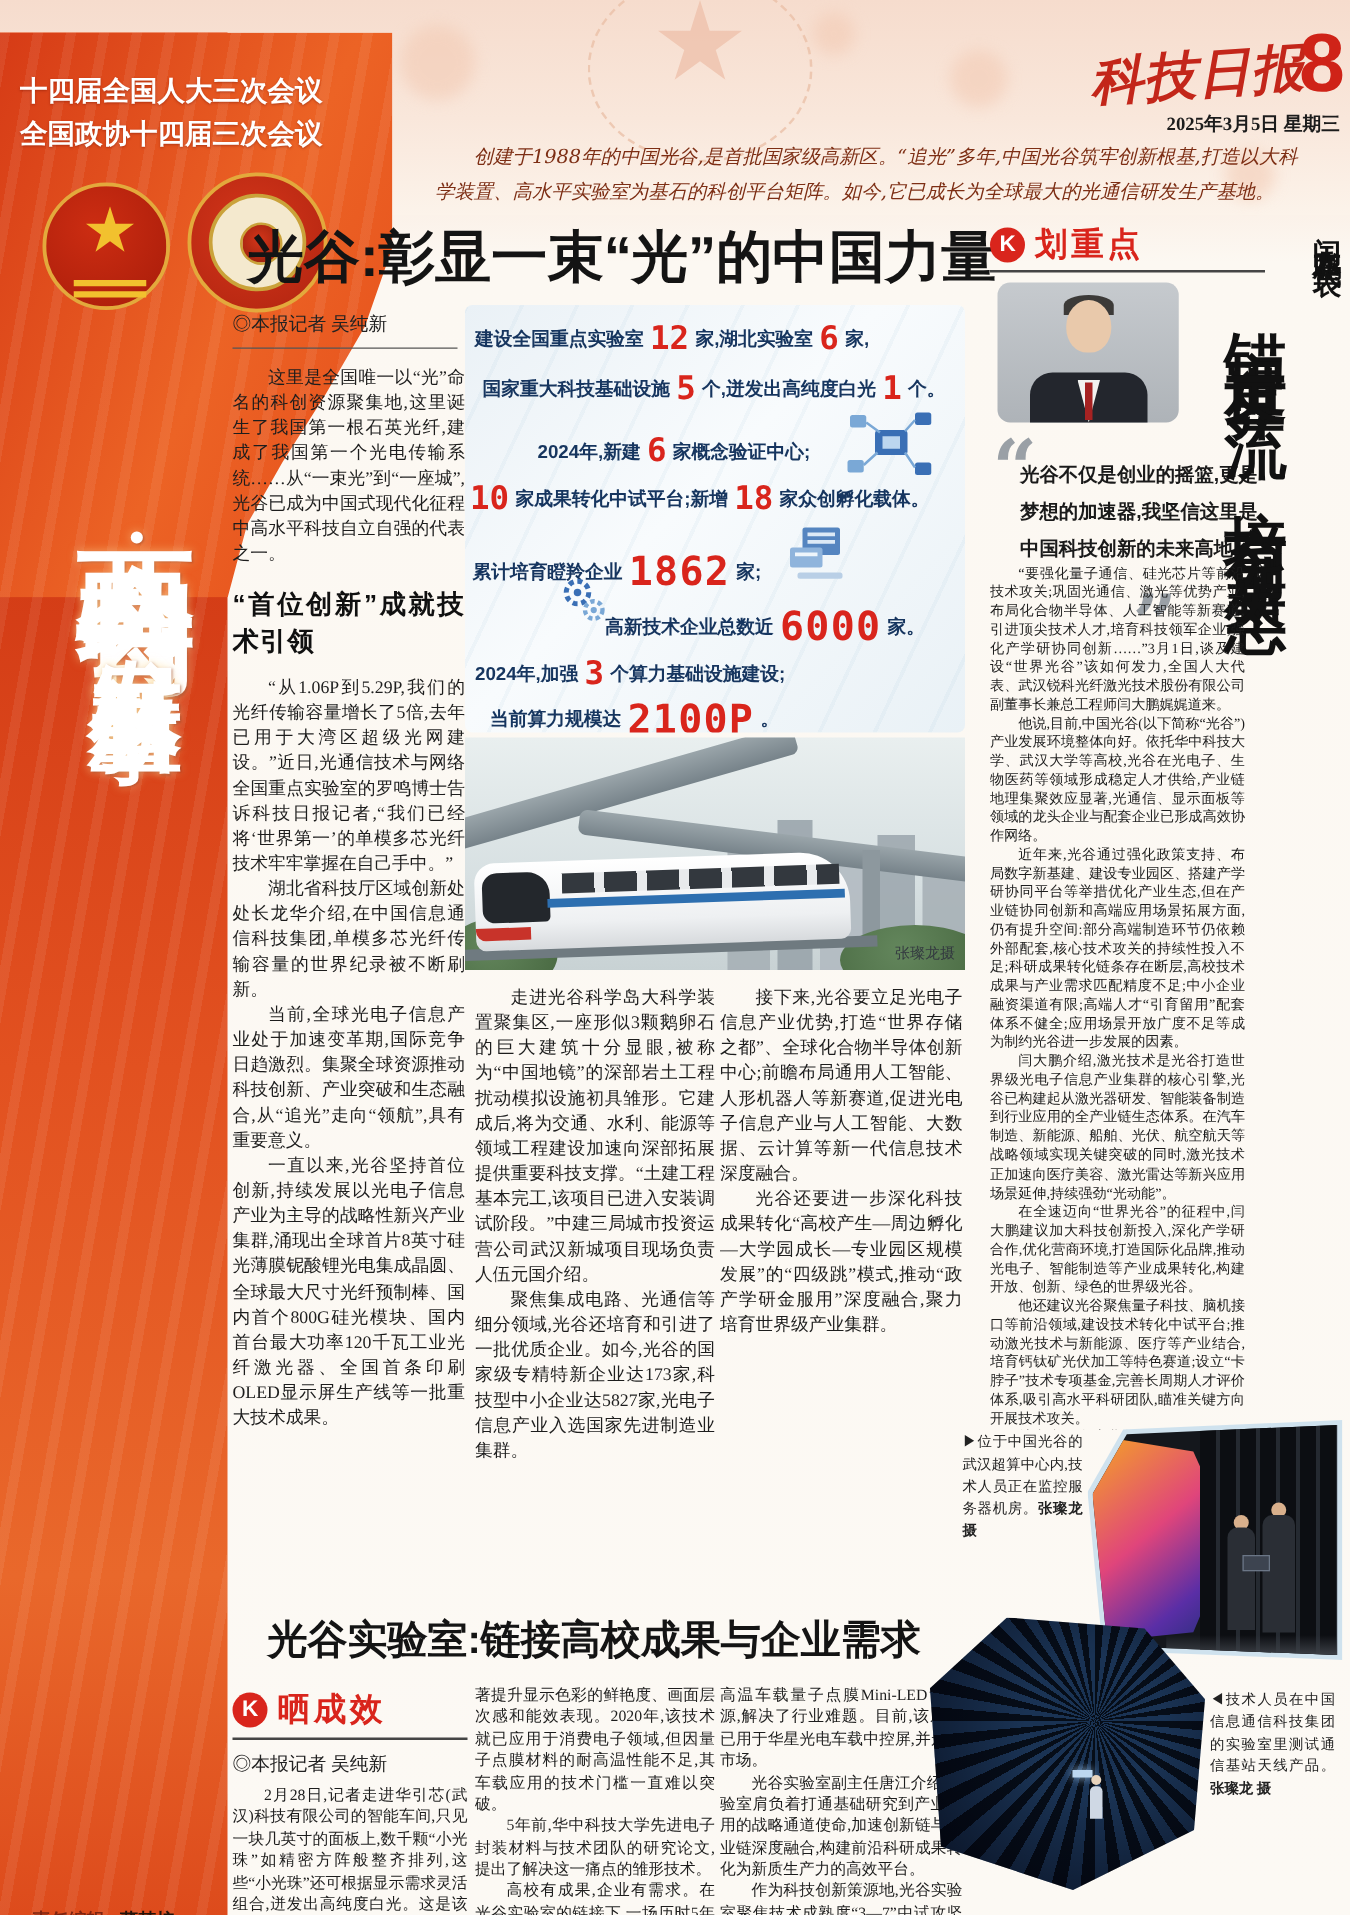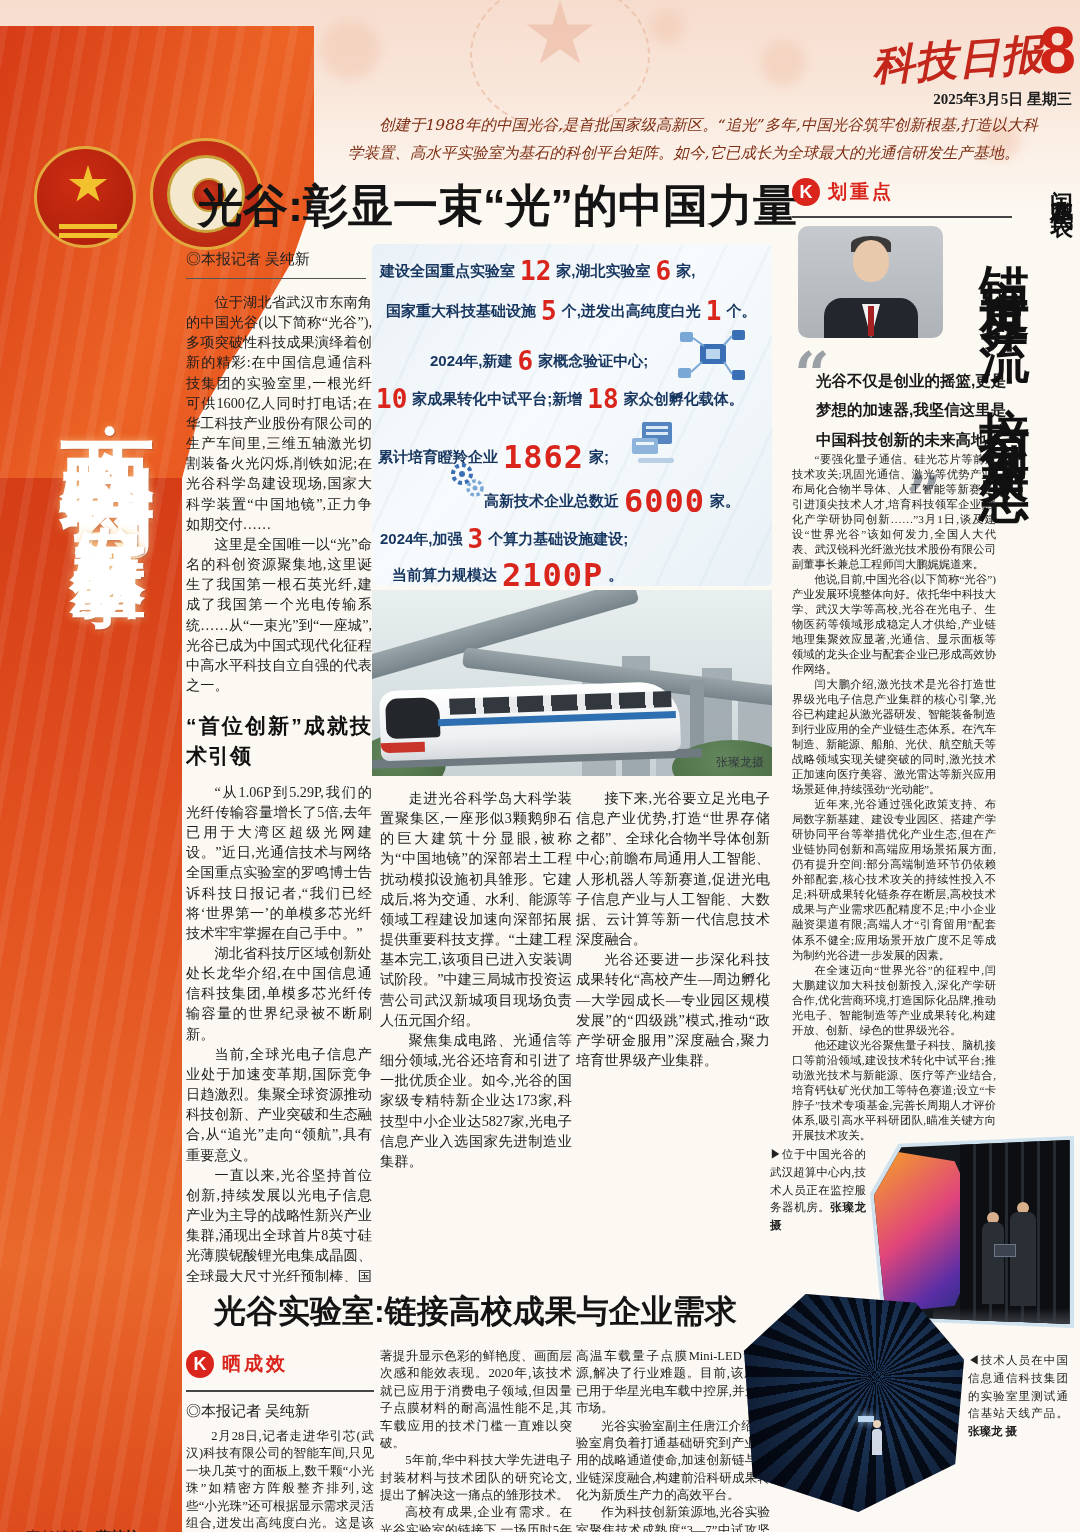--- a/index.html
+++ b/index.html
@@ -109,21 +109,21 @@
   .colhead { font-family:"Liberation Sans",sans-serif; font-weight:900; color:#101010; letter-spacing:1px; }
   #col-left  { left:186px; top:292px; width:186px; height:990px; font-size:14.2px; line-height:1.42; }
   #col-left .colhead { font-size:21px; margin:16px 0 11px; }
   #col-mid   { left:380px; top:788px; width:192px; height:497px; font-size:14.2px; line-height:1.42; }
   #col-right3{ left:576px; top:788px; width:194px; height:497px; font-size:14.2px; line-height:1.42; }
 
   
   .badge { position:absolute; display:flex; align-items:center; gap:8px; font-family:"Liberation Sans",sans-serif; }
   .badge .k { width:28px; height:28px; border-radius:50%; background:#d9251c; color:#fff; font-weight:900;
               font-size:18px; display:flex; align-items:center; justify-content:center; }
-  .badge .t { color:#d9251c; font-weight:900; font-size:19px; letter-spacing:3px; }
+  .badge .t { color:#d9251c; font-weight:900; font-size:26px; letter-spacing:3px; }
   .badge-hl { left:792px; top:178px; }
   .rule-hl  { position:absolute; left:792px; top:216px; width:220px; height:2px; background:#454545; }
   .portrait { position:absolute; left:798px; top:226px; width:145px; height:112px; border-radius:10px; overflow:hidden;
               background:linear-gradient(180deg,#c6cace 0,#aeb3b8 100%); }
   .portrait .head { position:absolute; left:55px; top:14px; width:36px; height:42px; border-radius:50% 50% 46% 46%;
                     background:#e9c9ab; }
   .portrait .hair { position:absolute; left:53px; top:10px; width:40px; height:16px; border-radius:50% 50% 0 0; background:#3c3a38; }
   .portrait .suit { position:absolute; left:26px; bottom:-6px; width:94px; height:46px; border-radius:18px 18px 0 0; background:#23262d; }
   .portrait .shirt{ position:absolute; left:64px; bottom:0; width:18px; height:34px; background:#f2f2f0;
                     clip-path:polygon(0 0,100% 0,50% 100%); }
@@ -200,20 +200,24 @@
     </div>
     <div class="masthead-date">2025年3月5日 星期三</div>
   </div>
 
   <div class="ribbon-band">
       <div class="ribbon-streaks"></div>
     </div>
   <div class="ribbon-head">
       <div class="ribbon-streaks"></div>
     </div>
+  <div class="slogan">
+    <div>十四届全国人大三次会议</div>
+    <div>全国政协十四届三次会议</div>
+  </div>
   <div class="emblem emblem-nat">
     <div class="gold-star"></div>
     <div class="gate"></div>
   </div>
   <div class="emblem emblem-cppcc">
     <div class="ring">
         <div class="core"></div>
       </div>
   </div>
   <div class="v-banner-title">
@@ -317,21 +321,20 @@
     <div class="train">
       <div class="shield"></div>
       <div class="wins"></div>
       <div class="stripe"></div>
       <div class="nose"></div>
     </div>
     <div class="photo-credit">张璨龙摄</div>
   </div>
 
   <div class="col" id="col-left">
-    <p class="para">位于湖北省武汉市东南角的中国光谷(以下简称“光谷”),多项突破性科技成果演绎着创新的精彩:在中国信息通信科技集团的实验室里,一根光纤可供1600亿人同时打电话;在华工科技产业股份有限公司的生产车间里,三维五轴激光切割装备火光闪烁,削铁如泥;在光谷科学岛建设现场,国家大科学装置“中国地镜”,正力争如期交付……</p>
     <p class="para">这里是全国唯一以“光”命名的科创资源聚集地,这里诞生了我国第一根石英光纤,建成了我国第一个光电传输系统……从“一束光”到“一座城”,光谷已成为中国式现代化征程中高水平科技自立自强的代表之一。</p>
     <h3 class="colhead">“首位创新”成就技术引领</h3>
     <p class="para">“从1.06P到5.29P,我们的光纤传输容量增长了5倍,去年已用于大湾区超级光网建设。”近日,光通信技术与网络全国重点实验室的罗鸣博士告诉科技日报记者,“我们已经将‘世界第一’的单模多芯光纤技术牢牢掌握在自己手中。”</p>
     <p class="para">湖北省科技厅区域创新处处长龙华介绍,在中国信息通信科技集团,单模多芯光纤传输容量的世界纪录被不断刷新。</p>
     <p class="para">当前,全球光电子信息产业处于加速变革期,国际竞争日趋激烈。集聚全球资源推动科技创新、产业突破和生态融合,从“追光”走向“领航”,具有重要意义。</p>
     <p class="para">一直以来,光谷坚持首位创新,持续发展以光电子信息产业为主导的战略性新兴产业集群,涌现出全球首片8英寸硅光薄膜铌酸锂光电集成晶圆、全球最大尺寸光纤预制棒、国内首个800G硅光模块、国内首台最大功率120千瓦工业光纤激光器、全国首条印刷OLED显示屏生产线等一批重大技术成果。</p>
 
   </div>
 
   <div class="col" id="col-mid">
@@ -364,22 +367,22 @@
   <div class="v-byline">
     <span>本报记者</span>　<span class="nm">吴纯新</span>
   </div>
   <div class="v-headline">
     <div class="rep">闫大鹏代表:</div>
     <div class="bigline">锚定世界一流　培育创新生态</div>
   </div>
   <div class="col" id="col-hl">
     <p class="para">“要强化量子通信、硅光芯片等前沿技术攻关;巩固光通信、激光等优势产业,布局化合物半导体、人工智能等新赛道;引进顶尖技术人才,培育科技领军企业,强化产学研协同创新……”3月1日,谈及建设“世界光谷”该如何发力,全国人大代表、武汉锐科光纤激光技术股份有限公司副董事长兼总工程师闫大鹏娓娓道来。</p>
     <p class="para">他说,目前,中国光谷(以下简称“光谷”)产业发展环境整体向好。依托华中科技大学、武汉大学等高校,光谷在光电子、生物医药等领域形成稳定人才供给,产业链地理集聚效应显著,光通信、显示面板等领域的龙头企业与配套企业已形成高效协作网络。</p>
+    <p class="para">近年来,光谷通过强化政策支持、布局数字新基建、建设专业园区、搭建产学研协同平台等举措优化产业生态,但在产业链协同创新和高端应用场景拓展方面,仍有提升空间:部分高端制造环节仍依赖外部配套,核心技术攻关的持续性投入不足;科研成果转化链条存在断层,高校技术成果与产业需求匹配精度不足;中小企业融资渠道有限;高端人才“引育留用”配套体系不健全;应用场景开放广度不足等成为制约光谷进一步发展的因素。</p>
     <p class="para">闫大鹏介绍,激光技术是光谷打造世界级光电子信息产业集群的核心引擎,光谷已构建起从激光器研发、智能装备制造到行业应用的全产业链生态体系。在汽车制造、新能源、船舶、光伏、航空航天等战略领域实现关键突破的同时,激光技术正加速向医疗美容、激光雷达等新兴应用场景延伸,持续强劲“光动能”。</p>
-    <p class="para">近年来,光谷通过强化政策支持、布局数字新基建、建设专业园区、搭建产学研协同平台等举措优化产业生态,但在产业链协同创新和高端应用场景拓展方面,仍有提升空间:部分高端制造环节仍依赖外部配套,核心技术攻关的持续性投入不足;科研成果转化链条存在断层,高校技术成果与产业需求匹配精度不足;中小企业融资渠道有限;高端人才“引育留用”配套体系不健全;应用场景开放广度不足等成为制约光谷进一步发展的因素。</p>
     <p class="para">在全速迈向“世界光谷”的征程中,闫大鹏建议加大科技创新投入,深化产学研合作,优化营商环境,打造国际化品牌,推动光电子、智能制造等产业成果转化,构建开放、创新、绿色的世界级光谷。</p>
     <p class="para">他还建议光谷聚焦量子科技、脑机接口等前沿领域,建设技术转化中试平台;推动激光技术与新能源、医疗等产业结合,培育钙钛矿光伏加工等特色赛道;设立“卡脖子”技术专项基金,完善长周期人才评价体系,吸引高水平科研团队,瞄准关键方向开展技术攻关。</p>
     <p class="para">结合自己在光谷创业的历程,闫大鹏深切感受到这片热土蕴含的活力。他说,光谷创业氛围浓厚,完善的创新生态和政策支持,可助力企业突破技术瓶颈,实现规模化发展,增强市场竞争力。</p>
 
   </div>
 
   <div class="headline-lab">光谷实验室:链接高校成果与企业需求</div>
   <div class="badge badge-sh">
     <span class="k">K</span>
     <span class="t">晒成效</span>

